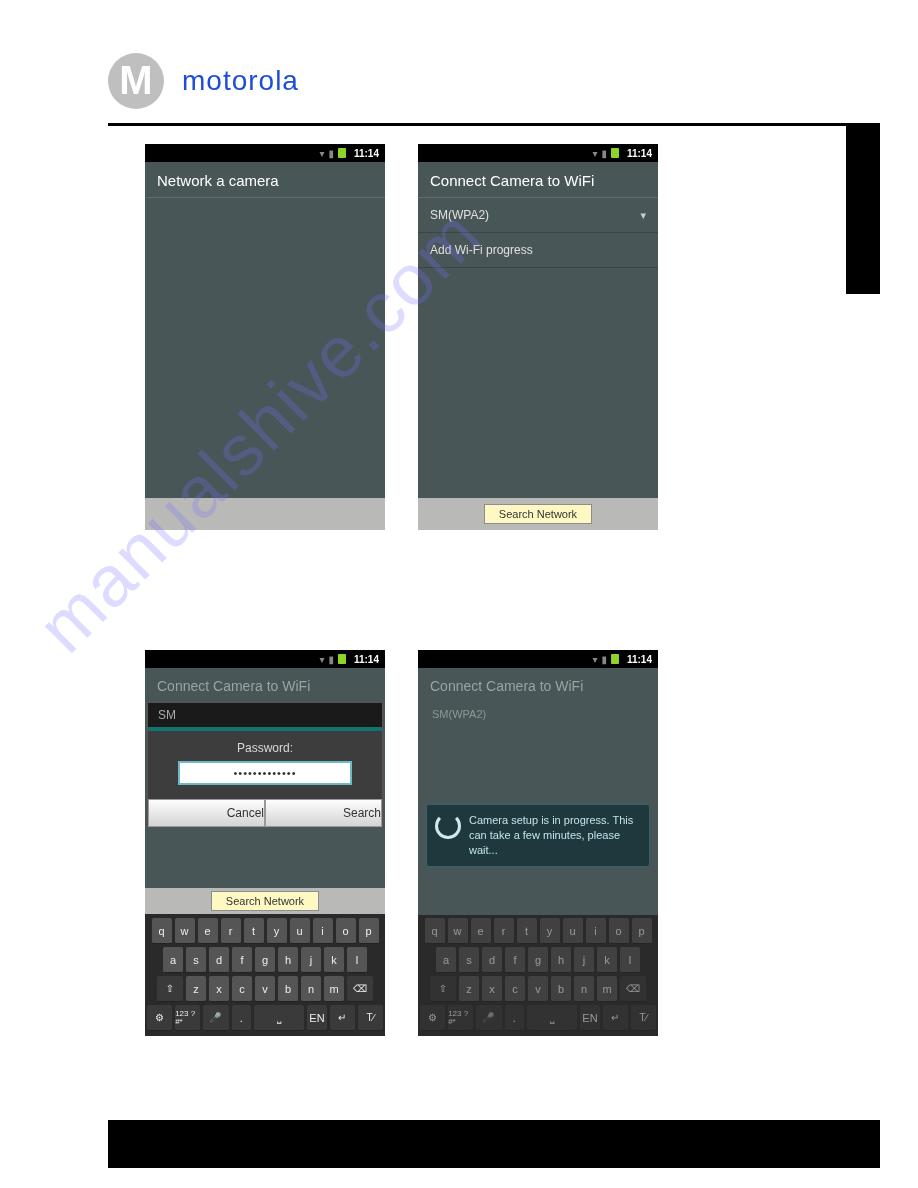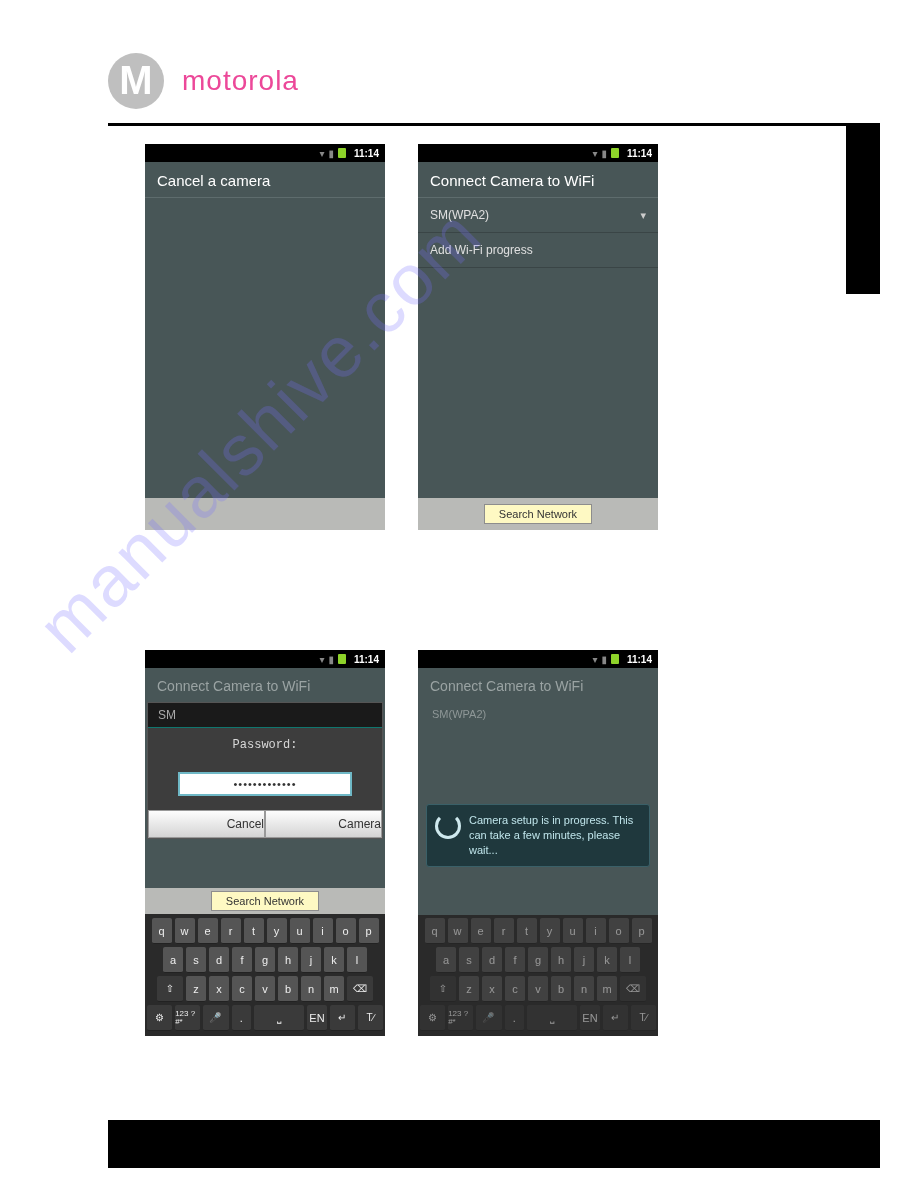--- a/index.html
+++ b/index.html
@@ -7,21 +7,21 @@
 
   .page { position: absolute; top: 0; left: 0; width: 918px; height: 1188px; background: #fff; }
 
   
   .watermark { position: absolute; left: 150px; top: 300px; width: 620px; height: 620px; pointer-events: none; font-size: 72px; color: rgba(120,110,255,0.25); transform: rotate(-45deg); letter-spacing: 2px; font-family: Arial, sans-serif; z-index: 10; }
 
   
   .header { position: absolute; top: 38px; left: 108px; right: 38px; height: 88px; border-bottom: 3px solid #000; display: flex; align-items: center; }
   .moto-logo { width: 56px; height: 56px; border-radius: 50%; background: #bfbfbf; display: flex; align-items: center; justify-content: center; margin-right: 18px; }
   .moto-m { font-family: Arial, sans-serif; font-size: 40px; font-weight: bold; color: #fff; }
-  .moto-text { font-size: 28px; color: #ec4899; letter-spacing: 1px; }
+  .moto-text { font-size: 28px; color: #1d4ed8; letter-spacing: 1px; }
 
   
   .side-tab { position: absolute; top: 126px; right: 38px; width: 34px; height: 168px; background: #000; }
 
   
   .phone { position: absolute; width: 240px; height: 386px; background: #485657; color: #e8e8e8; font-size: 12px; overflow: hidden; }
 
   .statusbar { height: 18px; background: #000; display: flex; justify-content: flex-end; align-items: center; padding: 0 6px; font-size: 10px; gap: 4px; }
   .sb-wifi, .sb-sig { color: #888; }
   .sb-batt { width: 8px; height: 10px; background: #8ed32a; border-radius: 1px; }
@@ -30,23 +30,23 @@
   .screen-title { padding: 10px 12px 8px 12px; font-size: 15px; color: #fff; }
   .divider { height: 1px; background: #5e6c6d; }
   .list-item { padding: 10px 12px; font-size: 12px; color: #e0e0e0; border-bottom: 1px solid #3a4546; display:flex; justify-content:space-between; align-items:center; }
   .wifi-icon-sm { color:#ccc; font-size:11px; }
 
   .footer-bar { position: absolute; bottom: 0; left: 0; right: 0; height: 32px; background: #b9bab7; display: flex; align-items: center; justify-content: center; }
   .footer-btn { background: #fef9c3; border: 1px solid #8d8d8d; font-size: 11px; padding: 3px 14px; color: #333; }
 
   
   .dialog { margin: 0 2px; background: #1a1a1a; border: 1px solid #555; }
-  .dialog-head { padding: 5px 10px; color: #aaa; font-size: 12px; border-bottom:1px solid #0f766e; }
+  .dialog-head { padding: 5px 10px; color: #aaa; font-size: 12px; border-bottom:4px solid #0f766e; }
   .dialog-body { background: #3d3d3d; padding: 10px 30px 14px 30px; text-align: center; }
-  .dialog-body .lbl { color: #d8d8d8; font-size: 12px; margin-bottom: 20px; font-family: Liberation Mono, monospace; }
+  .dialog-body .lbl { color: #d8d8d8; font-size: 12px; margin-bottom: 6px; }
   .pw-input { width: 100%; background: #fff; border: 2px solid #6fb8c6; padding: 4px 6px; font-size: 11px; color:#333; letter-spacing:1px; overflow:hidden; }
   .dialog-btns { display: flex; background: #eee; }
   .dialog-btns .dbtn { flex: 1; text-align: right; padding: 6px 0; background: linear-gradient(#fdfdfd,#d4d4d4); border: 1px solid #999; font-size: 12px; color: #333; }
 
   
   .toast { margin: 8px 8px 0 8px; background: rgba(30,55,60,0.95); border:1px solid #3a6068; border-radius: 3px; padding: 8px 8px 8px 42px; position: relative; font-size: 11px; color: #bfe4ea; line-height:1.35; }
   .toast .spinner { position:absolute; left:8px; top:8px; width:26px; height:26px; border:3px solid #cfe9ee; border-top-color:transparent; border-radius:50%; }
 
   
   .keyboard { position:absolute; bottom:0; left:0; right:0; background:#2a2a2a; padding:3px 2px 2px 2px; }
@@ -84,21 +84,21 @@
 
   <div class="side-tab"></div>
 
   <div id="p1" class="phone">
     <div class="statusbar">
       <span class="sb-wifi">▾</span>
       <span class="sb-sig">▮</span>
       <span class="sb-batt"></span>
       <span class="sb-time">11:14</span>
     </div>
-    <div class="screen-title">Cancel a camera</div>
+    <div class="screen-title">Network a camera</div>
     <div class="divider"></div>
     <div class="footer-bar" style="background:#b9bab7;"></div>
   </div>
 
   <div id="p2" class="phone">
     <div class="statusbar">
       <span class="sb-wifi">▾</span>
       <span class="sb-sig">▮</span>
       <span class="sb-batt"></span>
       <span class="sb-time">11:14</span>
@@ -126,21 +126,21 @@
     </div>
     <div class="screen-title" style="font-size:14px;color:#9aa3a3;">Connect Camera to WiFi</div>
     <div class="dialog">
       <div class="dialog-head">SM</div>
       <div class="dialog-body">
         <div class="lbl">Password:</div>
         <div class="pw-input">•••••••••••••</div>
       </div>
       <div class="dialog-btns">
         <div class="dbtn">Cancel</div>
-        <div class="dbtn">Camera</div>
+        <div class="dbtn">Search</div>
       </div>
     </div>
     <div class="keyboard">
       <div class="kb-sn">
         <div class="footer-btn">Search Network</div>
       </div>
       <div class="krow">
         <div class="key">q</div>
         <div class="key">w</div>
         <div class="key">e</div>

